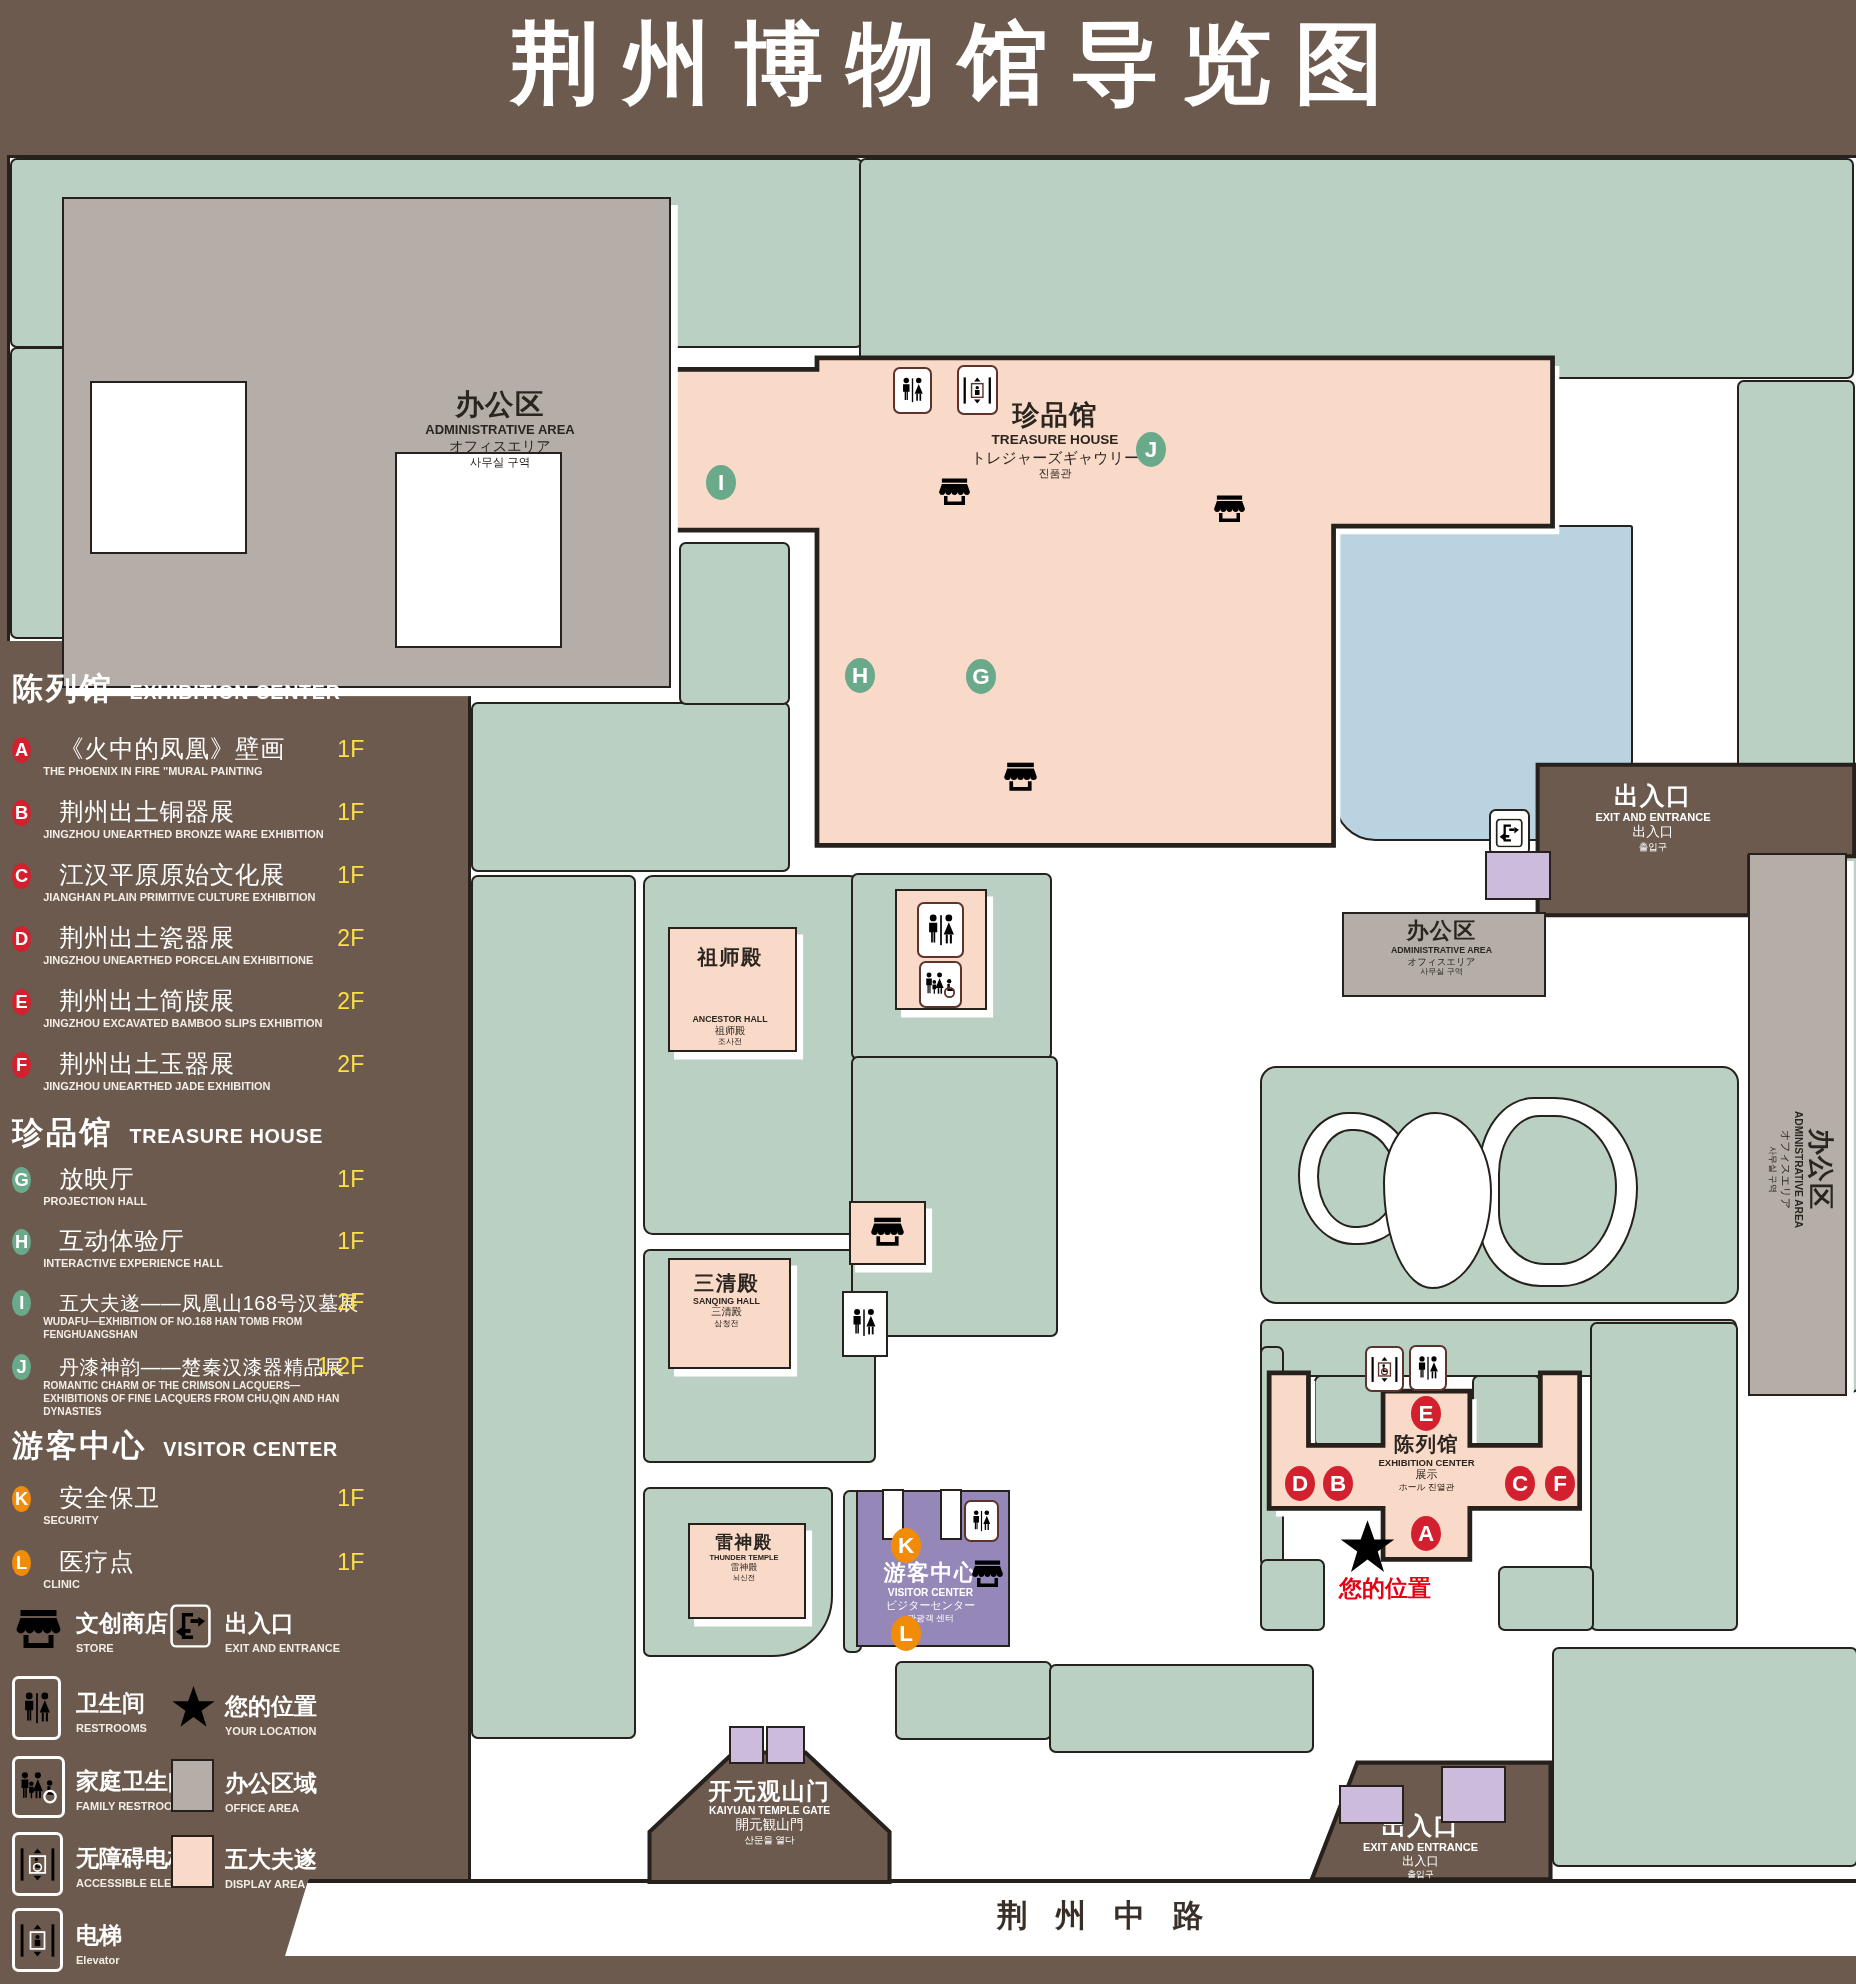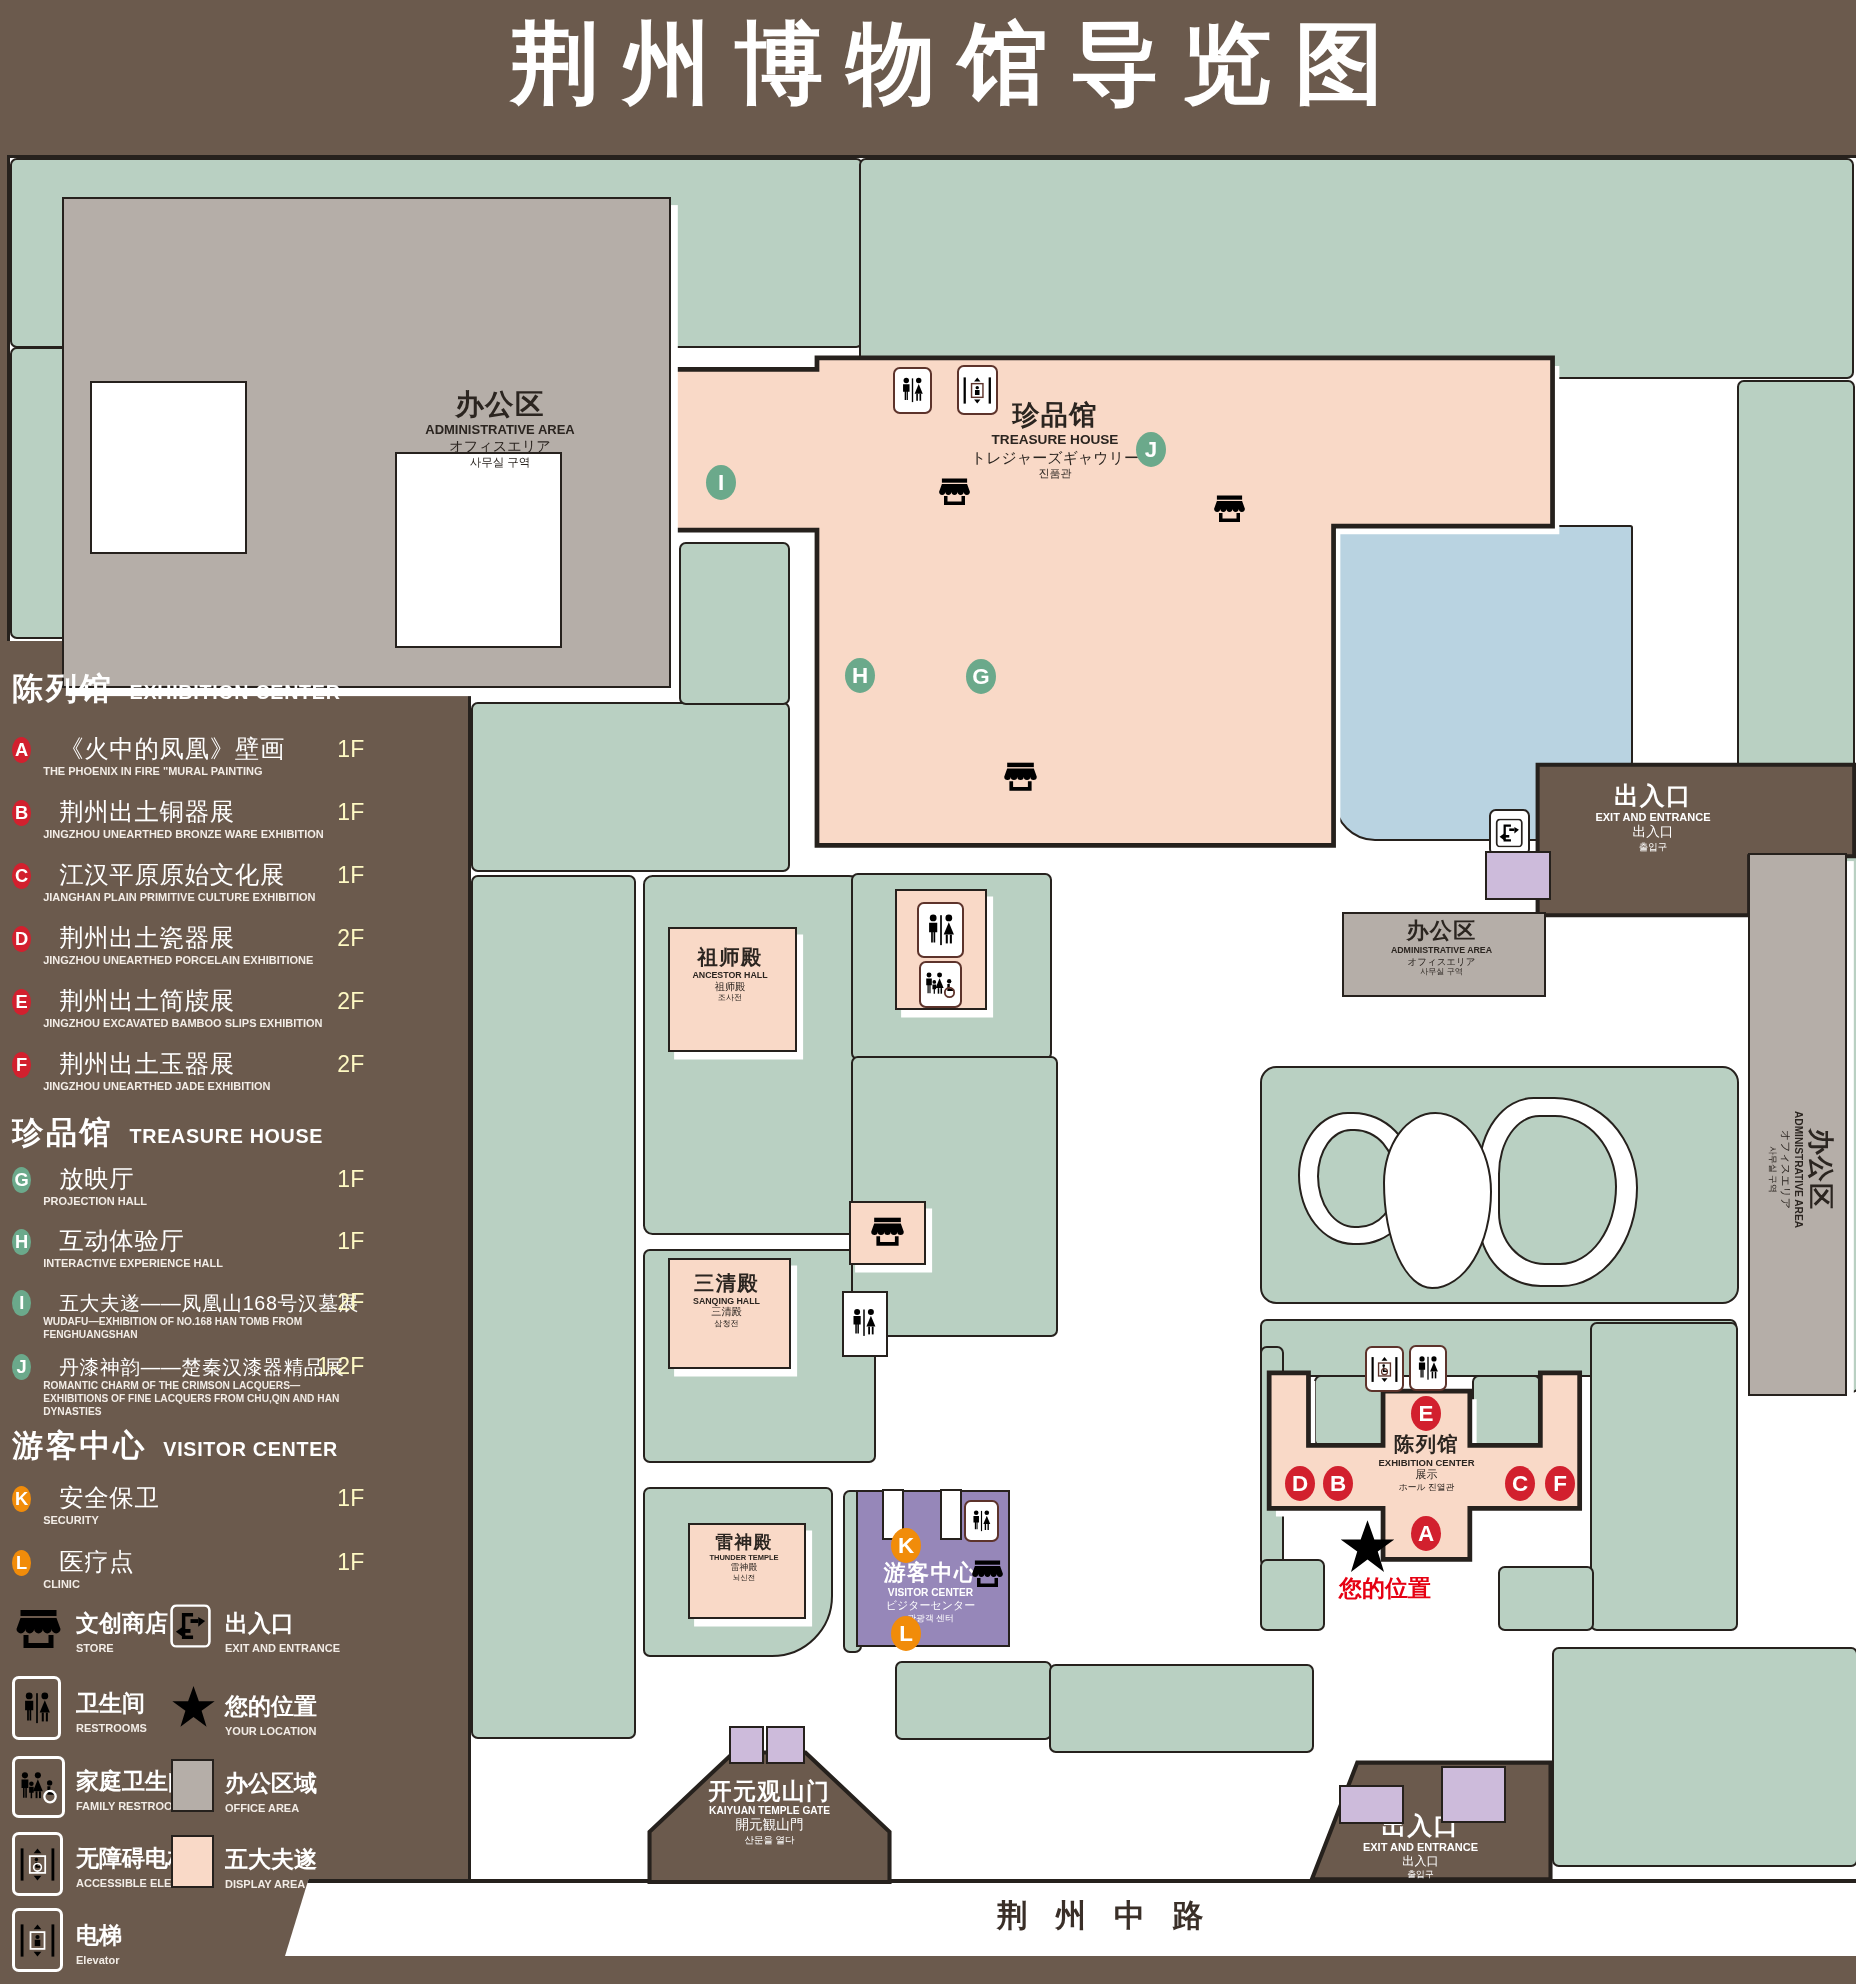--- a/index.html
+++ b/index.html
@@ -29,21 +29,21 @@
   .ic{display:block;}
   .legend-head{position:absolute;left:12.2px;display:flex;align-items:baseline;color:#fff;}
   .legend-head .hz{font-size:31px;font-weight:bold;letter-spacing:2.7px;}
   .legend-head .he{font-size:19.7px;font-weight:bold;margin-left:16.3px;letter-spacing:0.7px;}
   .litem{position:absolute;left:12.2px;width:407px;height:62px;}
   .litem .lb{position:absolute;left:0;top:1.4px;width:19px;height:26px;font-size:18.3px;}
   .litem .lzh{position:absolute;left:31px;top:-2.7px;font-size:24.4px;color:#fff;letter-spacing:0.7px;white-space:nowrap;margin-left:16px;}
   .litem .len{position:absolute;left:31px;top:28.5px;font-size:11px;font-weight:bold;color:#f2ece6;white-space:nowrap;}
   .litem.small .lzh{font-size:19.7px;top:1.4px;}
   .litem.small .len{top:27px;font-size:10.2px;white-space:normal;width:298px;line-height:1.25;}
-  .litem .lfl{position:absolute;left:298px;top:0;width:54px;text-align:right;font-size:23px;color:#fef9c3;}
+  .litem .lfl{position:absolute;left:298px;top:0;width:54px;text-align:right;font-size:23px;color:#fde047;}
   .symrow-zh{font-size:23px;font-weight:bold;color:#fff;white-space:nowrap;}
   .symrow-en{font-size:11px;font-weight:bold;color:#f2ece6;margin-top:2.7px;white-space:nowrap;}
   .swatch{position:absolute;border:2.7px solid #26211d;}
   svg.shapes{position:absolute;left:0;top:0;pointer-events:none;}
 </style>
 </head>
 <body>
 
 <svg width="0" height="0" style="position:absolute">
   <defs>
@@ -213,21 +213,21 @@
   <svg class="abs ic" style="left:1212px;top:492px;color:#5d332b" width="35" height="35" viewBox="0 0 100 100">
       <use href="#sym-store"></use>
     </svg>
   <svg class="abs ic" style="left:1002px;top:759px;color:#5d332b" width="37" height="37" viewBox="0 0 100 100">
       <use href="#sym-store"></use>
     </svg>
 
   <div class="pinkb" style="left:668px;top:927px;width:125px;height:121px;">
     <div class="bl" style="left:0;top:16.3px;width:120px;">
       <div class="l1" style="font-size:20.3px;">祖师殿</div>
-      <div class="l2" style="font-size:8.8px;">ANCESTOR HALL</div>
+      <div class="l2" style="font-size:8.8px;margin-top:44px;">ANCESTOR HALL</div>
       <div style="font-size:10.2px;">祖师殿</div>
       <div style="font-size:8.1px;">조사전</div>
     </div>
   </div>
   <div class="pinkb" style="left:668px;top:1258px;width:119px;height:107px;">
     <div class="bl" style="left:0;top:11px;width:113px;">
       <div class="l1" style="font-size:20.3px;">三清殿</div>
       <div class="l2" style="font-size:8.8px;">SANQING HALL</div>
       <div style="font-size:10.2px;">三清殿</div>
       <div style="font-size:8.1px;">삼청전</div>

